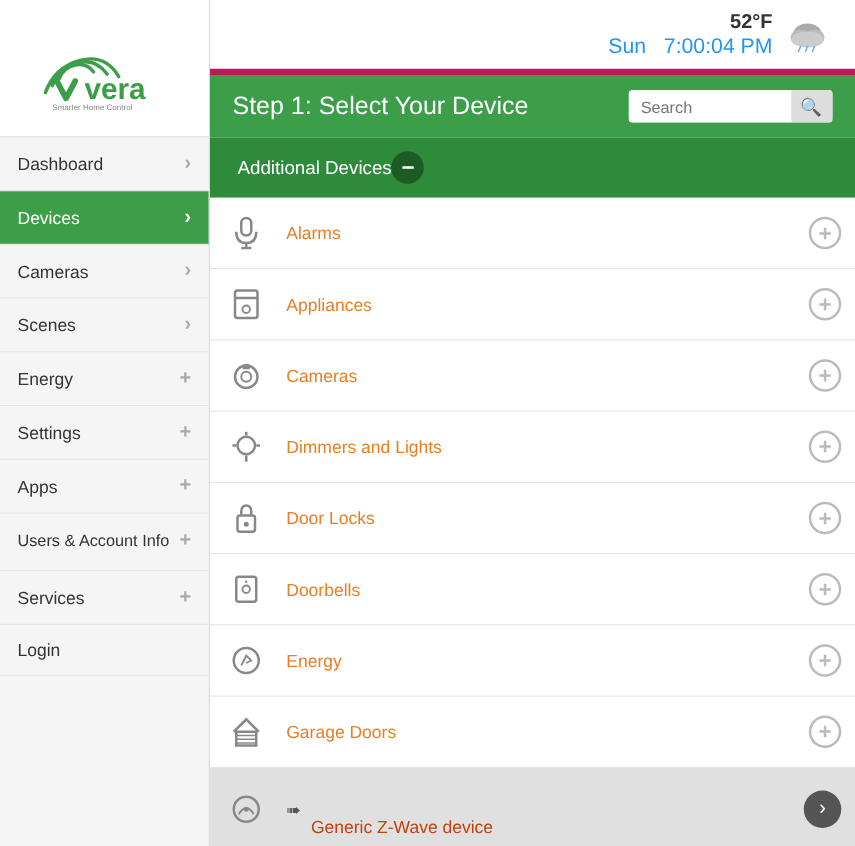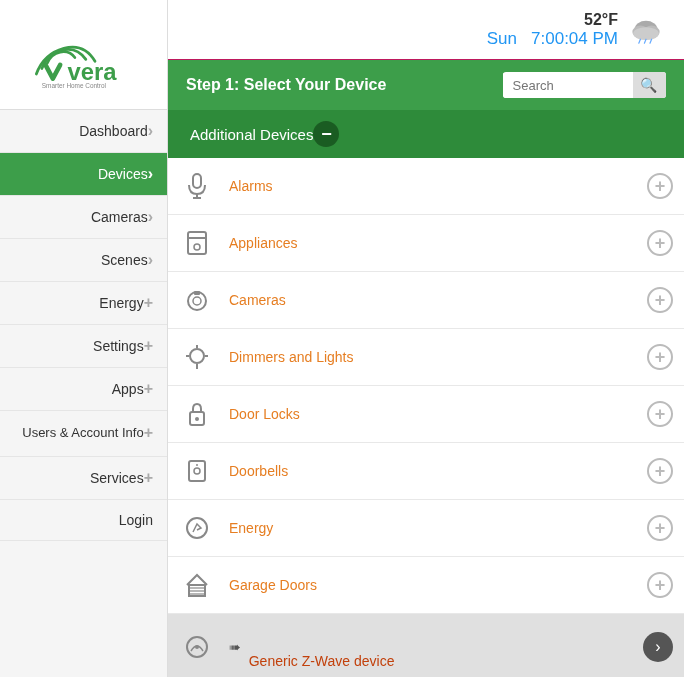--- a/index.html
+++ b/index.html
@@ -27,21 +27,21 @@
       border-bottom: 1px solid #ddd;
     }
 
     .logo-svg { width: 110px; height: 60px; }
 
     .sidebar-nav { flex: 1; overflow-y: auto; }
 
     .nav-item {
       display: flex;
       align-items: center;
-      justify-content: flex-end;
+      justify-content: space-between;
       padding: 12px 14px;
       cursor: pointer;
       border-bottom: 1px solid #e5e5e5;
       font-size: 14px;
       color: #333;
       background: #f5f5f5;
     }
     .nav-item.active {
       background: #3d9e4a;
       color: #fff;
@@ -61,21 +61,21 @@
       background: #f0f0f0;
     }
 
     
     #topbar {
       display: flex;
       align-items: center;
       justify-content: flex-end;
       padding: 10px 18px;
       background: #fff;
-      border-bottom: 1px solid #be185d;
+      border-bottom: 5px solid #be185d;
       height: 60px;
     }
     .weather-area {
       display: flex;
       align-items: center;
       gap: 8px;
     }
     .temp-time {
       text-align: right;
       font-size: 13px;
@@ -95,22 +95,22 @@
 
     #step-header {
       background: #3d9e4a;
       padding: 12px 18px;
       display: flex;
       align-items: center;
       justify-content: space-between;
     }
     #step-title {
       color: #fff;
-      font-size: 16px;
-      font-weight: bold;
+      font-size: 20px;
+      font-weight: normal;
     }
     #search-box {
       display: flex;
       align-items: center;
       background: #fff;
       border-radius: 3px;
       overflow: hidden;
     }
     #search-input {
       border: none;

